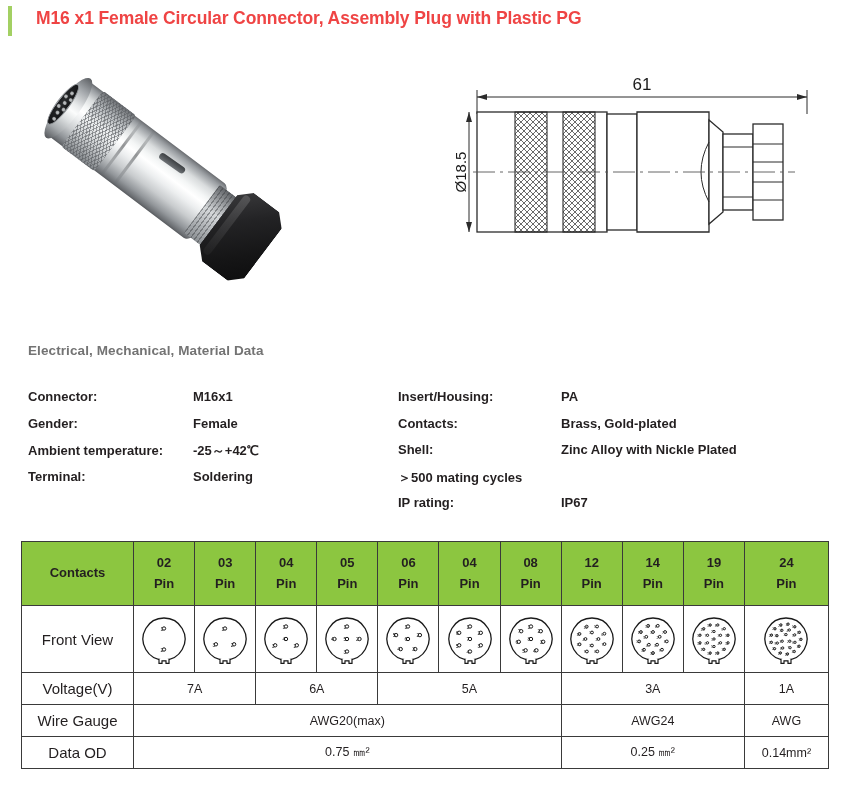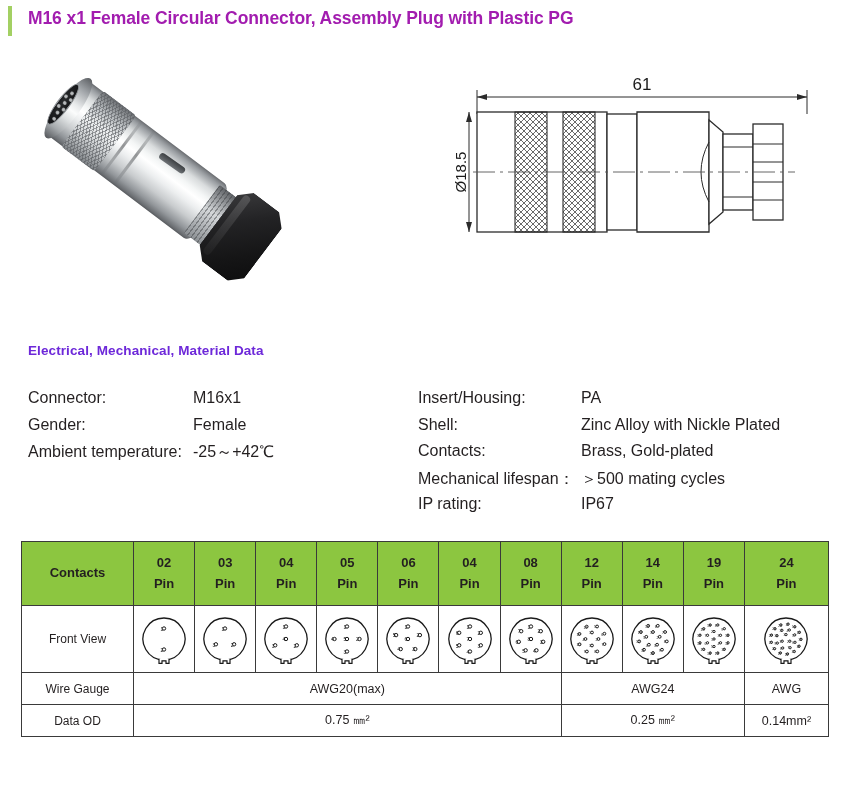--- a/index.html
+++ b/index.html
@@ -16,25 +16,25 @@
 
   
   #title-accent-bar {
     position: absolute;
     left: 8px; top: 6px;
     width: 4px; height: 30px;
     background: #a3d063;
   }
   #page-title {
     position: absolute;
-    left: 28px; top: 8px;
+    left: 36px; top: 8px;
     font-size: 17.5px;
     font-weight: 600;
     letter-spacing: -0.1px;
-    color: #a21caf;
+    color: #ef4444;
     white-space: nowrap;
   }
 
   
   #product-photo {
     position: absolute;
     left: 20px; top: 62px;
     width: 300px; height: 230px;
   }
   .photo-stage { position: absolute; inset: 0; }
@@ -134,32 +134,33 @@
     left: 455px; top: 62px;
     width: 380px; height: 230px;
   }
 
   
   #spec-section-header {
     position: absolute;
     left: 28px; top: 343px;
     font-size: 13.5px;
     font-weight: bold;
-    color: #6d28d9;
+    color: #737373;
     letter-spacing: .1px;
   }
 
   
   .spec-list {
     position: absolute;
     top: 389px;
-    font-size: 16px;
+    font-size: 13px;
+    font-weight: bold;
   }
   #spec-list-left  { left: 28px;  width: 390px; }
-  #spec-list-right { left: 418px; width: 420px; }
+  #spec-list-right { left: 398px; width: 420px; }
   .spec-row {
     display: flex;
     align-items: baseline;
     height: 26.5px;
   }
   .spec-label { width: 165px; flex: none; white-space: nowrap; }
   .spec-value { white-space: nowrap; }
   #spec-list-right .spec-label { width: 163px; }
 
   
@@ -180,21 +181,21 @@
   }
   #contacts-table thead th {
     background: #8cc640;
     height: 64px;
     font-weight: bold;
     font-size: 13px;
     line-height: 1.55;
   }
   .row-label {
     font-weight: bold;
-    font-size: 12px;
+    font-size: 15px;
     width: 112px;
   }
   .front-view-row td { height: 67px; }
   .data-row td { height: 32px; }
   .hdr-pin-num { display: block; }
   .hdr-pin-word { display: block; }
 
   
   .pin-diagram { display: block; margin: 0 auto; }
 </style>
@@ -290,37 +291,40 @@
     <div class="spec-value">M16x1</div>
   </div>
   <div class="spec-row">
     <div class="spec-label">Gender:</div>
     <div class="spec-value">Female</div>
   </div>
   <div class="spec-row">
     <div class="spec-label">Ambient temperature:</div>
     <div class="spec-value">-25～+42℃</div>
   </div>
+  <div class="spec-row">
+    <div class="spec-label">Terminal:</div>
+    <div class="spec-value">Soldering</div>
+  </div>
 </div>
 
 <div class="spec-list" id="spec-list-right">
   <div class="spec-row">
     <div class="spec-label">Insert/Housing:</div>
     <div class="spec-value">PA</div>
   </div>
   <div class="spec-row">
+    <div class="spec-label">Contacts:</div>
+    <div class="spec-value">Brass, Gold-plated</div>
+  </div>
+  <div class="spec-row">
     <div class="spec-label">Shell:</div>
     <div class="spec-value">Zinc Alloy with Nickle Plated</div>
   </div>
   <div class="spec-row">
-    <div class="spec-label">Contacts:</div>
-    <div class="spec-value">Brass, Gold-plated</div>
-  </div>
-  <div class="spec-row">
-    <div class="spec-label">Mechanical lifespan：</div>
     <div class="spec-value">＞500 mating cycles</div>
   </div>
   <div class="spec-row">
     <div class="spec-label">IP rating:</div>
     <div class="spec-value">IP67</div>
   </div>
 </div>
 
 <table id="contacts-table">
   <colgroup id="table-colgroup">
@@ -658,20 +662,28 @@
             <circle cx="12.5" cy="23.1" r="1.15" fill="#fff" stroke="#1a1a1a" stroke-width="1"></circle>
             <text x="9.8" y="24.7" font-family="Liberation Sans, sans-serif" font-size="3.1" fill="#1a1a1a">22</text>
             <circle cx="16.0" cy="16.8" r="1.15" fill="#fff" stroke="#1a1a1a" stroke-width="1"></circle>
             <text x="13.3" y="18.4" font-family="Liberation Sans, sans-serif" font-size="3.1" fill="#1a1a1a">23</text>
             <circle cx="21.9" cy="12.9" r="1.15" fill="#fff" stroke="#1a1a1a" stroke-width="1"></circle>
             <text x="19.2" y="14.5" font-family="Liberation Sans, sans-serif" font-size="3.1" fill="#1a1a1a">24</text>
           </svg>
         </td>
       </tr>
       <tr class="data-row">
+        <td class="row-label">Voltage(V)</td>
+        <td colspan="2">7A</td>
+        <td colspan="2">6A</td>
+        <td colspan="3">5A</td>
+        <td colspan="3">3A</td>
+        <td colspan="1">1A</td>
+      </tr>
+      <tr class="data-row">
         <td class="row-label">Wire Gauge</td>
         <td colspan="7">AWG20(max)</td>
         <td colspan="3">AWG24</td>
         <td colspan="1">AWG</td>
       </tr>
       <tr class="data-row">
         <td class="row-label">Data OD</td>
         <td colspan="7">0.75 ㎜²</td>
         <td colspan="3">0.25 ㎜²</td>
         <td colspan="1">0.14mm²</td>

